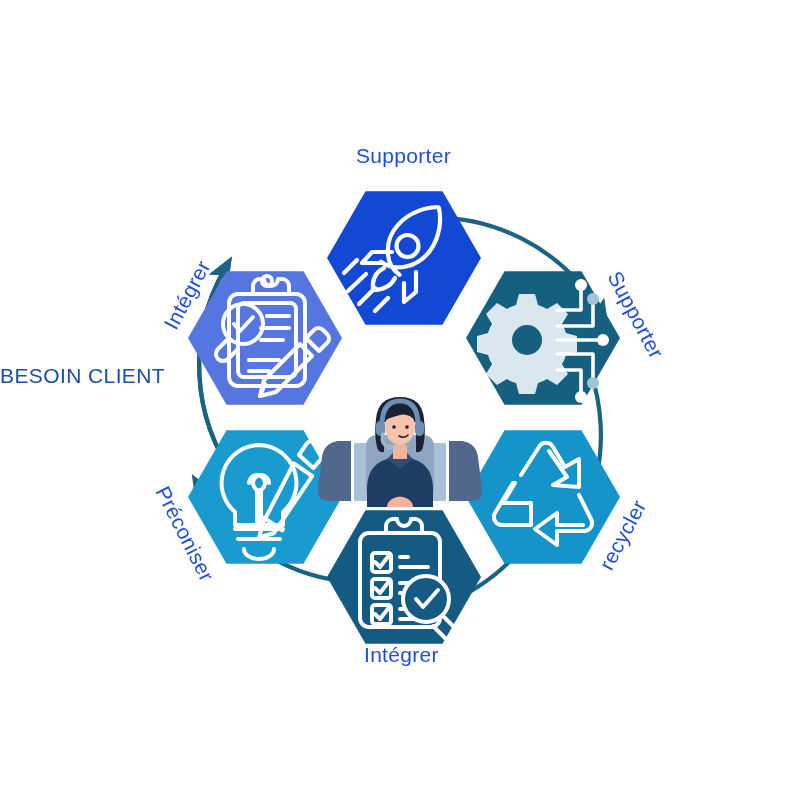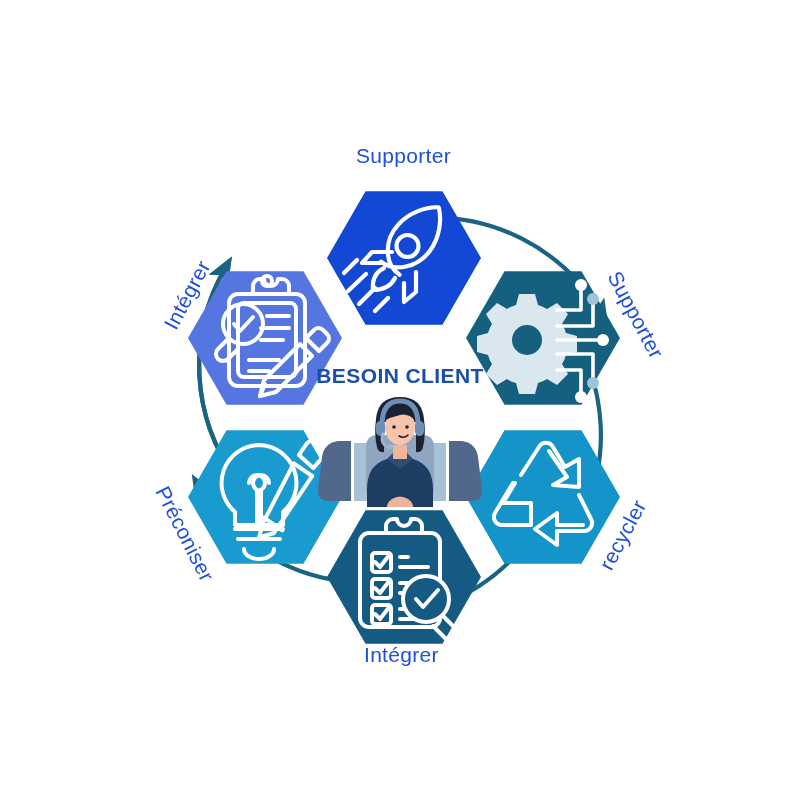--- a/index.html
+++ b/index.html
@@ -7,22 +7,22 @@
     width:800px;height:800px;overflow:hidden;background:#ffffff;
     font-family:"Liberation Sans", sans-serif;
   }
   #stage{position:relative;width:800px;height:800px;}
   #stage svg.layer{position:absolute;left:0;top:0;width:800px;height:800px;}
   .lbl{
     position:absolute;color:#1f4fd8;font-size:21px;letter-spacing:.3px;
     white-space:nowrap;transform-origin:50% 50%;
   }
   #center-title{
-    position:absolute;left:0;right:0;top:364px;text-align:center;
-    font-size:21px;font-weight:bold;color:#1b4ea8;letter-spacing:.4px;
+    position:absolute;left:0;right:0;top:364px;
+    font-size:21px;font-weight:normal;color:#1b4ea8;letter-spacing:.4px;
   }
 </style>
 </head>
 <body>
 
 <div id="stage">
 
   <svg class="layer" viewBox="0 0 800 800">
     <defs>
       <marker id="ah" markerWidth="7" markerHeight="7" refX="3.2" refY="3" orient="auto">

